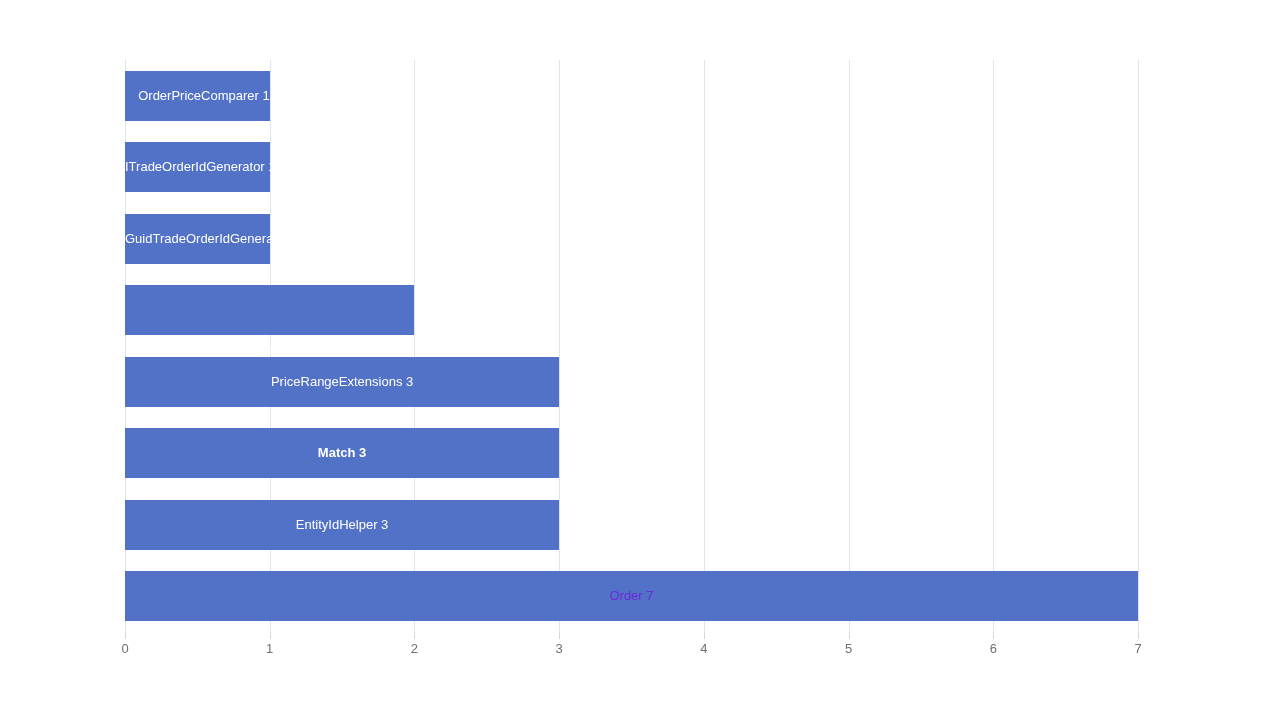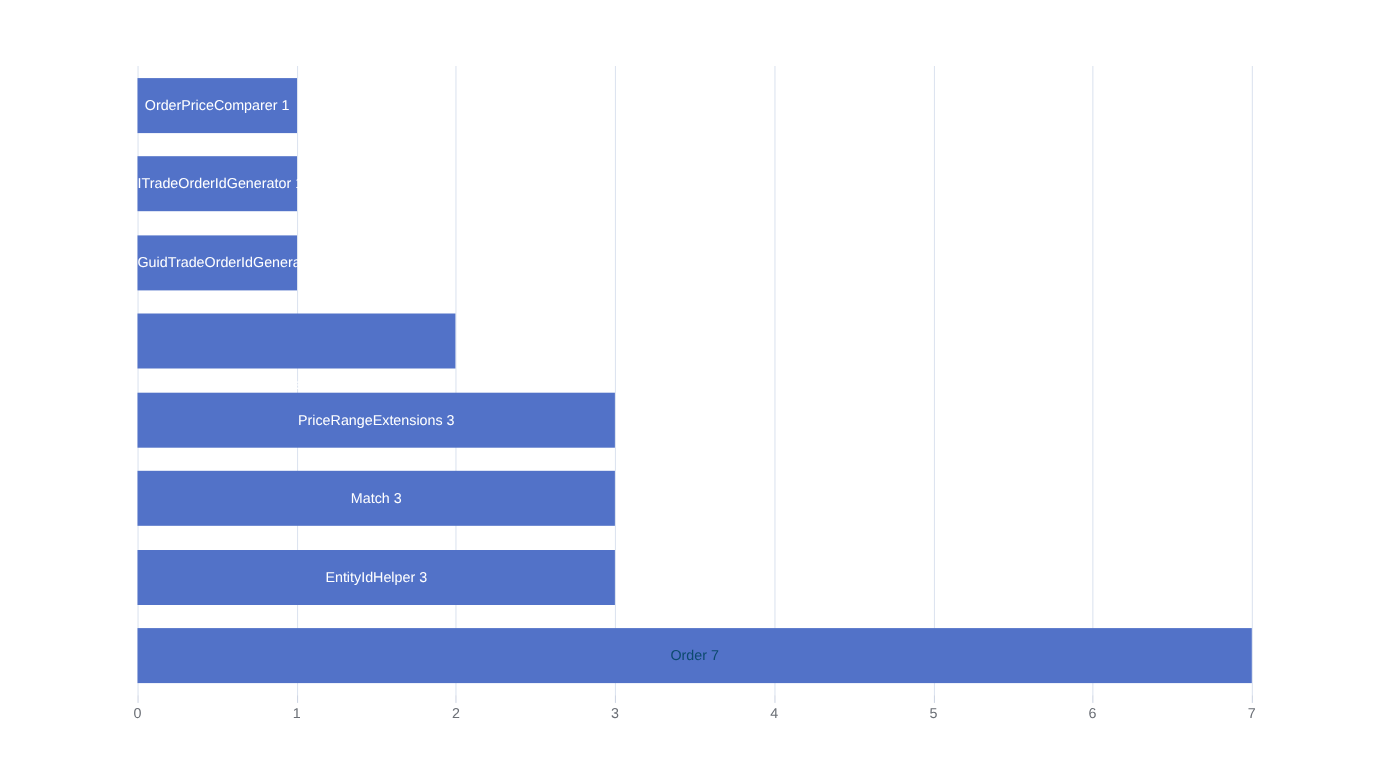--- a/index.html
+++ b/index.html
@@ -113,49 +113,49 @@
         <div class="gridline" style="left: 289.429px; background: rgb(221, 228, 240);"></div>
         <div class="gridline" style="left: 434.143px; background: rgb(221, 228, 240);"></div>
         <div class="gridline" style="left: 578.857px; background: rgb(221, 228, 240);"></div>
         <div class="gridline" style="left: 723.571px; background: rgb(221, 228, 240);"></div>
         <div class="gridline" style="left: 868.286px; background: rgb(221, 228, 240);"></div>
         <div class="gridline" style="left: 1013px; background: rgb(221, 228, 240);"></div>
       </div>
     <div class="bars-layer">
         <div class="bar-row" style="top: 10.75px; width: 1013px;">
           <div class="bar-rect" style="width: 144.714px; background: rgb(82, 114, 200);"></div>
-          <div class="bar-label" style="left: 0px; width: 144.714px; color: rgb(255, 255, 255);">OrderPriceComparer 1</div>
+          <div class="bar-label" style="left: 0px; width: 144.714px; color: rgb(255, 255, 255); text-align: right;">OrderPriceComparer 1</div>
         </div>
         <div class="bar-row" style="top: 82.25px; width: 1013px;">
           <div class="bar-rect" style="width: 144.714px; background: rgb(82, 114, 200);"></div>
           <div class="bar-label" style="left: 0px; width: 144.714px; color: rgb(255, 255, 255);">ITradeOrderIdGenerator 1</div>
         </div>
         <div class="bar-row" style="top: 153.75px; width: 1013px;">
           <div class="bar-rect" style="width: 144.714px; background: rgb(82, 114, 200);"></div>
           <div class="bar-label" style="left: 0px; width: 144.714px; color: rgb(255, 255, 255);">GuidTradeOrderIdGenerator 7</div>
         </div>
         <div class="bar-row" style="top: 225.25px; width: 1013px;">
           <div class="bar-rect" style="width: 289.429px; background: rgb(82, 114, 200);"></div>
           <div class="bar-label" style="left: 0px; width: 289.429px; color: rgb(255, 255, 255); margin-top: 40px;">OrderExtensions 2</div>
         </div>
         <div class="bar-row" style="top: 296.75px; width: 1013px;">
           <div class="bar-rect" style="width: 434.143px; background: rgb(82, 114, 200);"></div>
           <div class="bar-label" style="left: 0px; width: 434.143px; color: rgb(255, 255, 255);">PriceRangeExtensions 3</div>
         </div>
         <div class="bar-row" style="top: 368.25px; width: 1013px;">
           <div class="bar-rect" style="width: 434.143px; background: rgb(82, 114, 200);"></div>
-          <div class="bar-label" style="left: 0px; width: 434.143px; color: rgb(255, 255, 255);">Match 3</div>
+          <div class="bar-label" style="left: 0px; width: 434.143px; color: rgb(255, 255, 255); font-weight: bold;">Match 3</div>
         </div>
         <div class="bar-row" style="top: 439.75px; width: 1013px;">
           <div class="bar-rect" style="width: 434.143px; background: rgb(82, 114, 200);"></div>
           <div class="bar-label" style="left: 0px; width: 434.143px; color: rgb(255, 255, 255);">EntityIdHelper 3</div>
         </div>
         <div class="bar-row" style="top: 511.25px; width: 1013px;">
           <div class="bar-rect" style="width: 1013px; background: rgb(82, 114, 200);"></div>
-          <div class="bar-label" style="left: 0px; width: 1013px; color: #0c4a6e;">Order 7</div>
+          <div class="bar-label" style="left: 0px; width: 1013px; color: #6d28d9;">Order 7</div>
         </div>
       </div>
   </div>
 
   <div id="x-axis">
       <div class="tick-mark" style="left: 0px;"></div>
       <div class="tick-label" style="left: 0px; color: rgb(107, 111, 118);">0</div>
       <div class="tick-mark" style="left: 144.714px;"></div>
       <div class="tick-label" style="left: 144.714px; color: rgb(107, 111, 118);">1</div>
       <div class="tick-mark" style="left: 289.429px;"></div>

